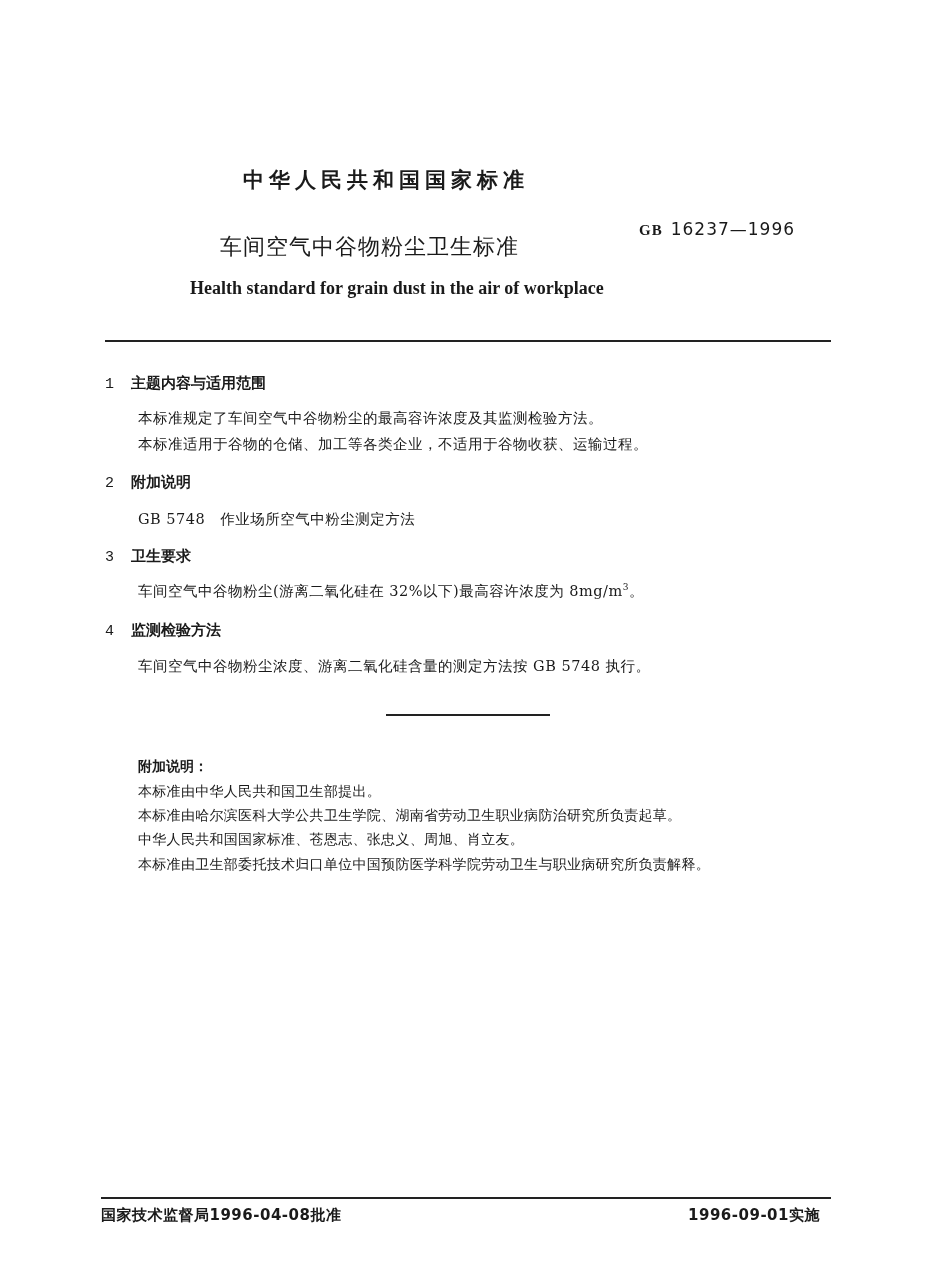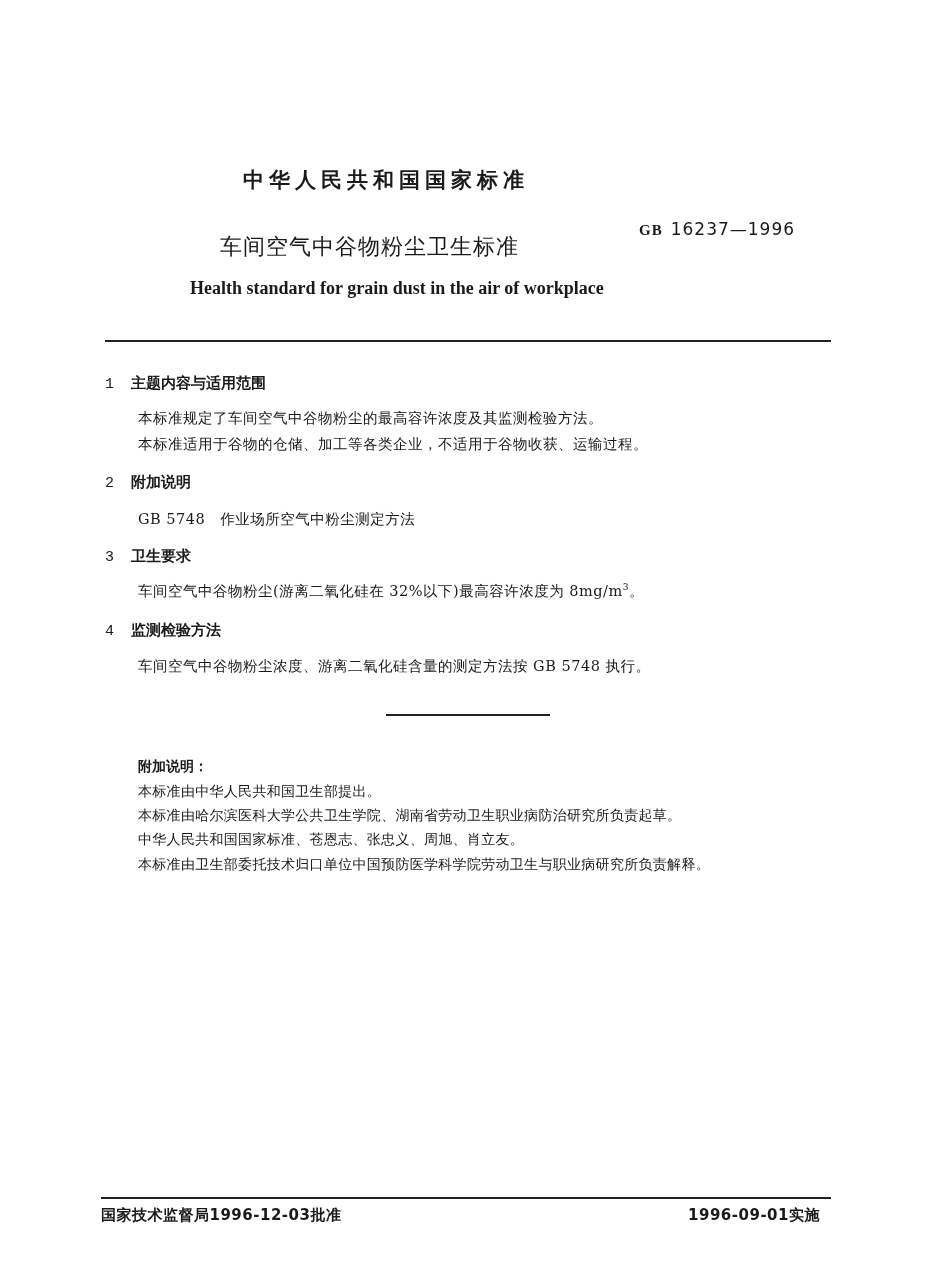--- a/index.html
+++ b/index.html
@@ -61,14 +61,14 @@
 
 <div class="abs rule-mid"></div>
 
 <div class="abs note-head">附加说明：</div>
 <div class="abs note" style="top:783px">本标准由中华人民共和国卫生部提出。</div>
 <div class="abs note" style="top:807px">本标准由哈尔滨医科大学公共卫生学院、湖南省劳动卫生职业病防治研究所负责起草。</div>
 <div class="abs note" style="top:831px">中华人民共和国国家标准、苍恩志、张忠义、周旭、肖立友。</div>
 <div class="abs note" style="top:856px">本标准由卫生部委托技术归口单位中国预防医学科学院劳动卫生与职业病研究所负责解释。</div>
 
 <div class="abs rule-bottom"></div>
-<div class="abs foot foot-left">国家技术监督局1996-12-03批准</div>
+<div class="abs foot foot-left">国家技术监督局1996-04-08批准</div>
 <div class="abs foot foot-right">1996-09-01实施</div>
 
 </body></html>

